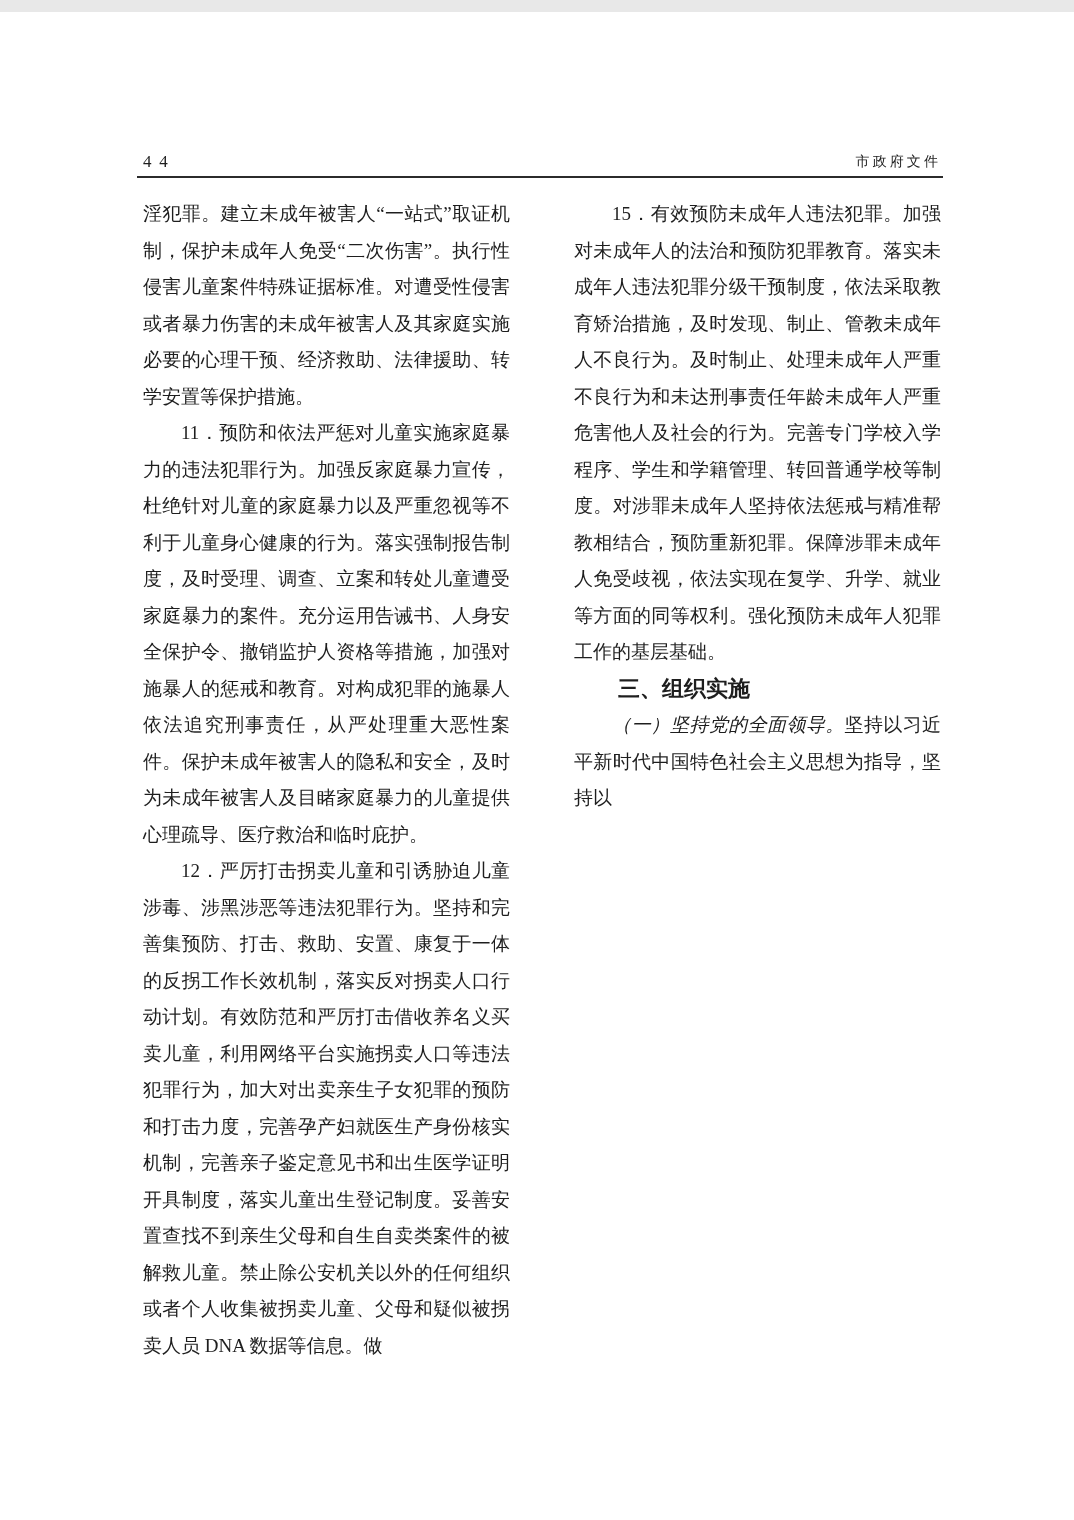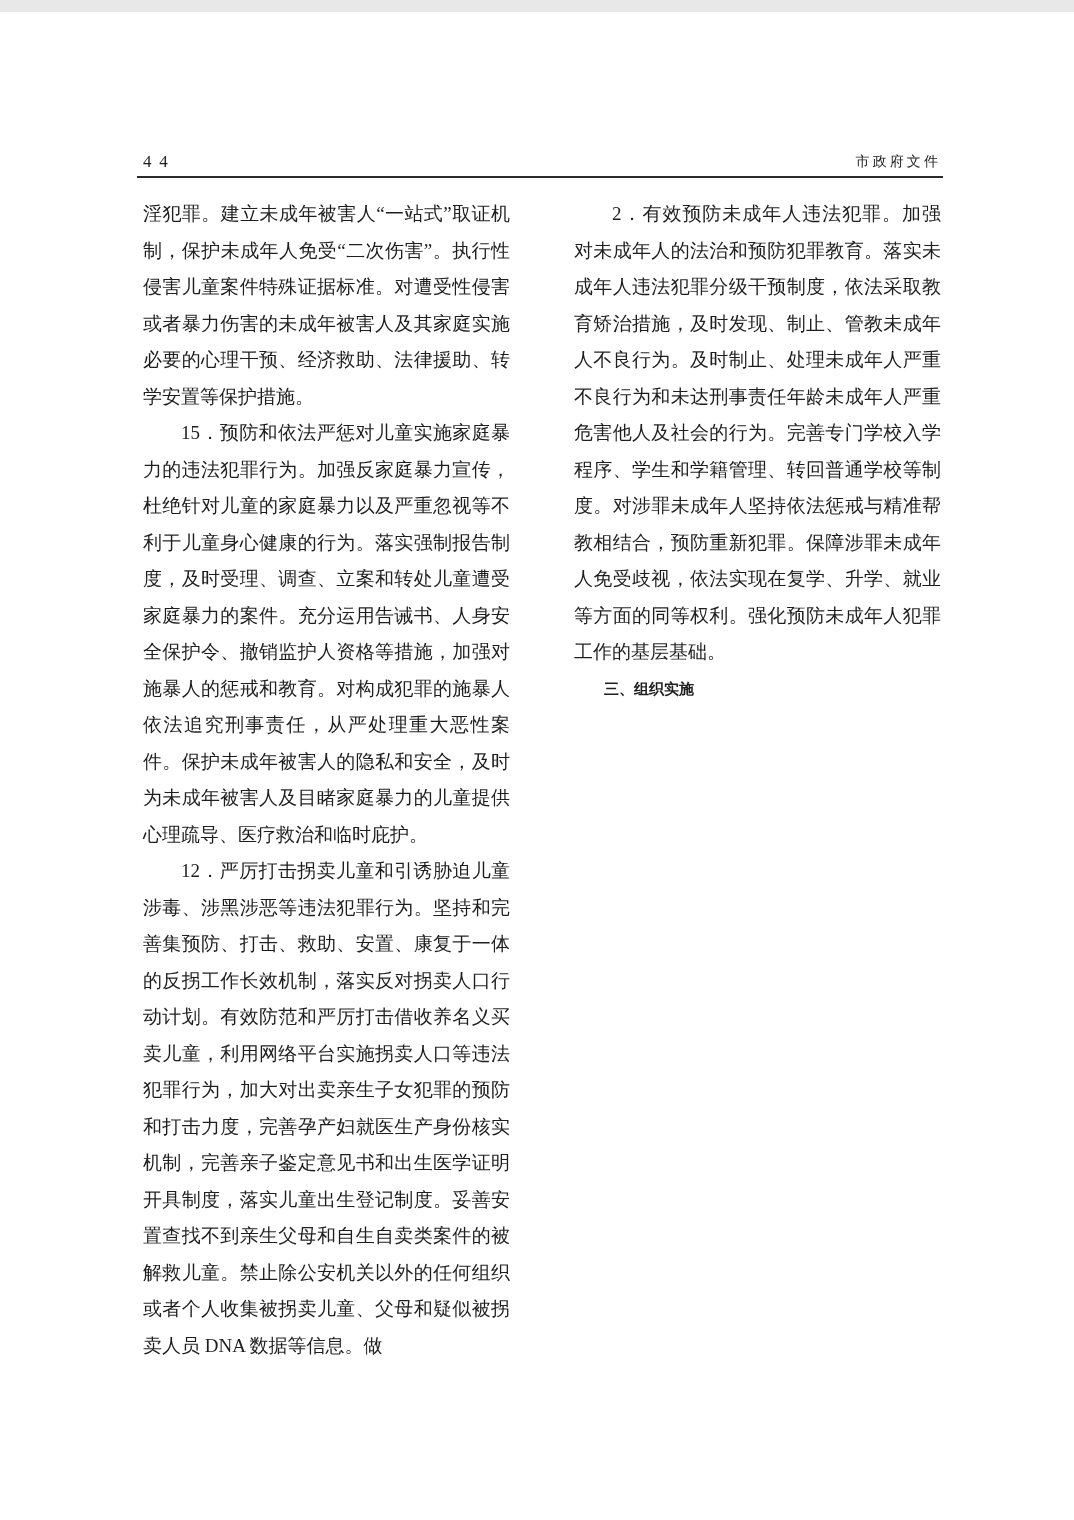--- a/index.html
+++ b/index.html
@@ -65,21 +65,21 @@
   }
   .para {
     text-indent: 2em;
   }
   .cont {
     text-indent: 0;
   }
   .section-heading {
     font-family: "Liberation Sans", sans-serif;
     font-weight: 700;
-    font-size: 15px;
+    font-size: 22px;
     line-height: 36.5px;
     text-indent: 2em;
     text-align: left;
   }
   .kai {
     font-style: italic;
   }
 </style>
 </head>
 <body>
@@ -90,24 +90,27 @@
     <span class="page-number">44</span>
     <span class="header-label">市政府文件</span>
   </header>
 
   <div class="header-rule"></div>
 
   <main class="columns">
 
     <section class="col">
       <p class="cont">淫犯罪。建立未成年被害人“一站式”取证机制，保护未成年人免受“二次伤害”。执行性侵害儿童案件特殊证据标准。对遭受性侵害或者暴力伤害的未成年被害人及其家庭实施必要的心理干预、经济救助、法律援助、转学安置等保护措施。</p>
-      <p class="para">15．预防和依法严惩对儿童实施家庭暴力的违法犯罪行为。加强反家庭暴力宣传，杜绝针对儿童的家庭暴力以及严重忽视等不利于儿童身心健康的行为。落实强制报告制度，及时受理、调查、立案和转处儿童遭受家庭暴力的案件。充分运用告诫书、人身安全保护令、撤销监护人资格等措施，加强对施暴人的惩戒和教育。对构成犯罪的施暴人依法追究刑事责任，从严处理重大恶性案件。保护未成年被害人的隐私和安全，及时为未成年被害人及目睹家庭暴力的儿童提供心理疏导、医疗救治和临时庇护。</p>
+      <p class="para">11．预防和依法严惩对儿童实施家庭暴力的违法犯罪行为。加强反家庭暴力宣传，杜绝针对儿童的家庭暴力以及严重忽视等不利于儿童身心健康的行为。落实强制报告制度，及时受理、调查、立案和转处儿童遭受家庭暴力的案件。充分运用告诫书、人身安全保护令、撤销监护人资格等措施，加强对施暴人的惩戒和教育。对构成犯罪的施暴人依法追究刑事责任，从严处理重大恶性案件。保护未成年被害人的隐私和安全，及时为未成年被害人及目睹家庭暴力的儿童提供心理疏导、医疗救治和临时庇护。</p>
       <p class="para">12．严厉打击拐卖儿童和引诱胁迫儿童涉毒、涉黑涉恶等违法犯罪行为。坚持和完善集预防、打击、救助、安置、康复于一体的反拐工作长效机制，落实反对拐卖人口行动计划。有效防范和严厉打击借收养名义买卖儿童，利用网络平台实施拐卖人口等违法犯罪行为，加大对出卖亲生子女犯罪的预防和打击力度，完善孕产妇就医生产身份核实机制，完善亲子鉴定意见书和出生医学证明开具制度，落实儿童出生登记制度。妥善安置查找不到亲生父母和自生自卖类案件的被解救儿童。禁止除公安机关以外的任何组织或者个人收集被拐卖儿童、父母和疑似被拐卖人员 DNA 数据等信息。做</p>
     </section>
 
     <section class="col">
-      <p class="para">2．有效预防未成年人违法犯罪。加强对未成年人的法治和预防犯罪教育。落实未成年人违法犯罪分级干预制度，依法采取教育矫治措施，及时发现、制止、管教未成年人不良行为。及时制止、处理未成年人严重不良行为和未达刑事责任年龄未成年人严重危害他人及社会的行为。完善专门学校入学程序、学生和学籍管理、转回普通学校等制度。对涉罪未成年人坚持依法惩戒与精准帮教相结合，预防重新犯罪。保障涉罪未成年人免受歧视，依法实现在复学、升学、就业等方面的同等权利。强化预防未成年人犯罪工作的基层基础。</p>
+      <p class="para">15．有效预防未成年人违法犯罪。加强对未成年人的法治和预防犯罪教育。落实未成年人违法犯罪分级干预制度，依法采取教育矫治措施，及时发现、制止、管教未成年人不良行为。及时制止、处理未成年人严重不良行为和未达刑事责任年龄未成年人严重危害他人及社会的行为。完善专门学校入学程序、学生和学籍管理、转回普通学校等制度。对涉罪未成年人坚持依法惩戒与精准帮教相结合，预防重新犯罪。保障涉罪未成年人免受歧视，依法实现在复学、升学、就业等方面的同等权利。强化预防未成年人犯罪工作的基层基础。</p>
       <h3 class="section-heading">三、组织实施</h3>
+      <p class="para">
+        <span class="kai">（一）坚持党的全面领导。</span><span>坚持以习近平新时代中国特色社会主义思想为指导，坚持以</span>
+      </p>
     </section>
 
   </main>
 
 </div>
 
 </body></html>

